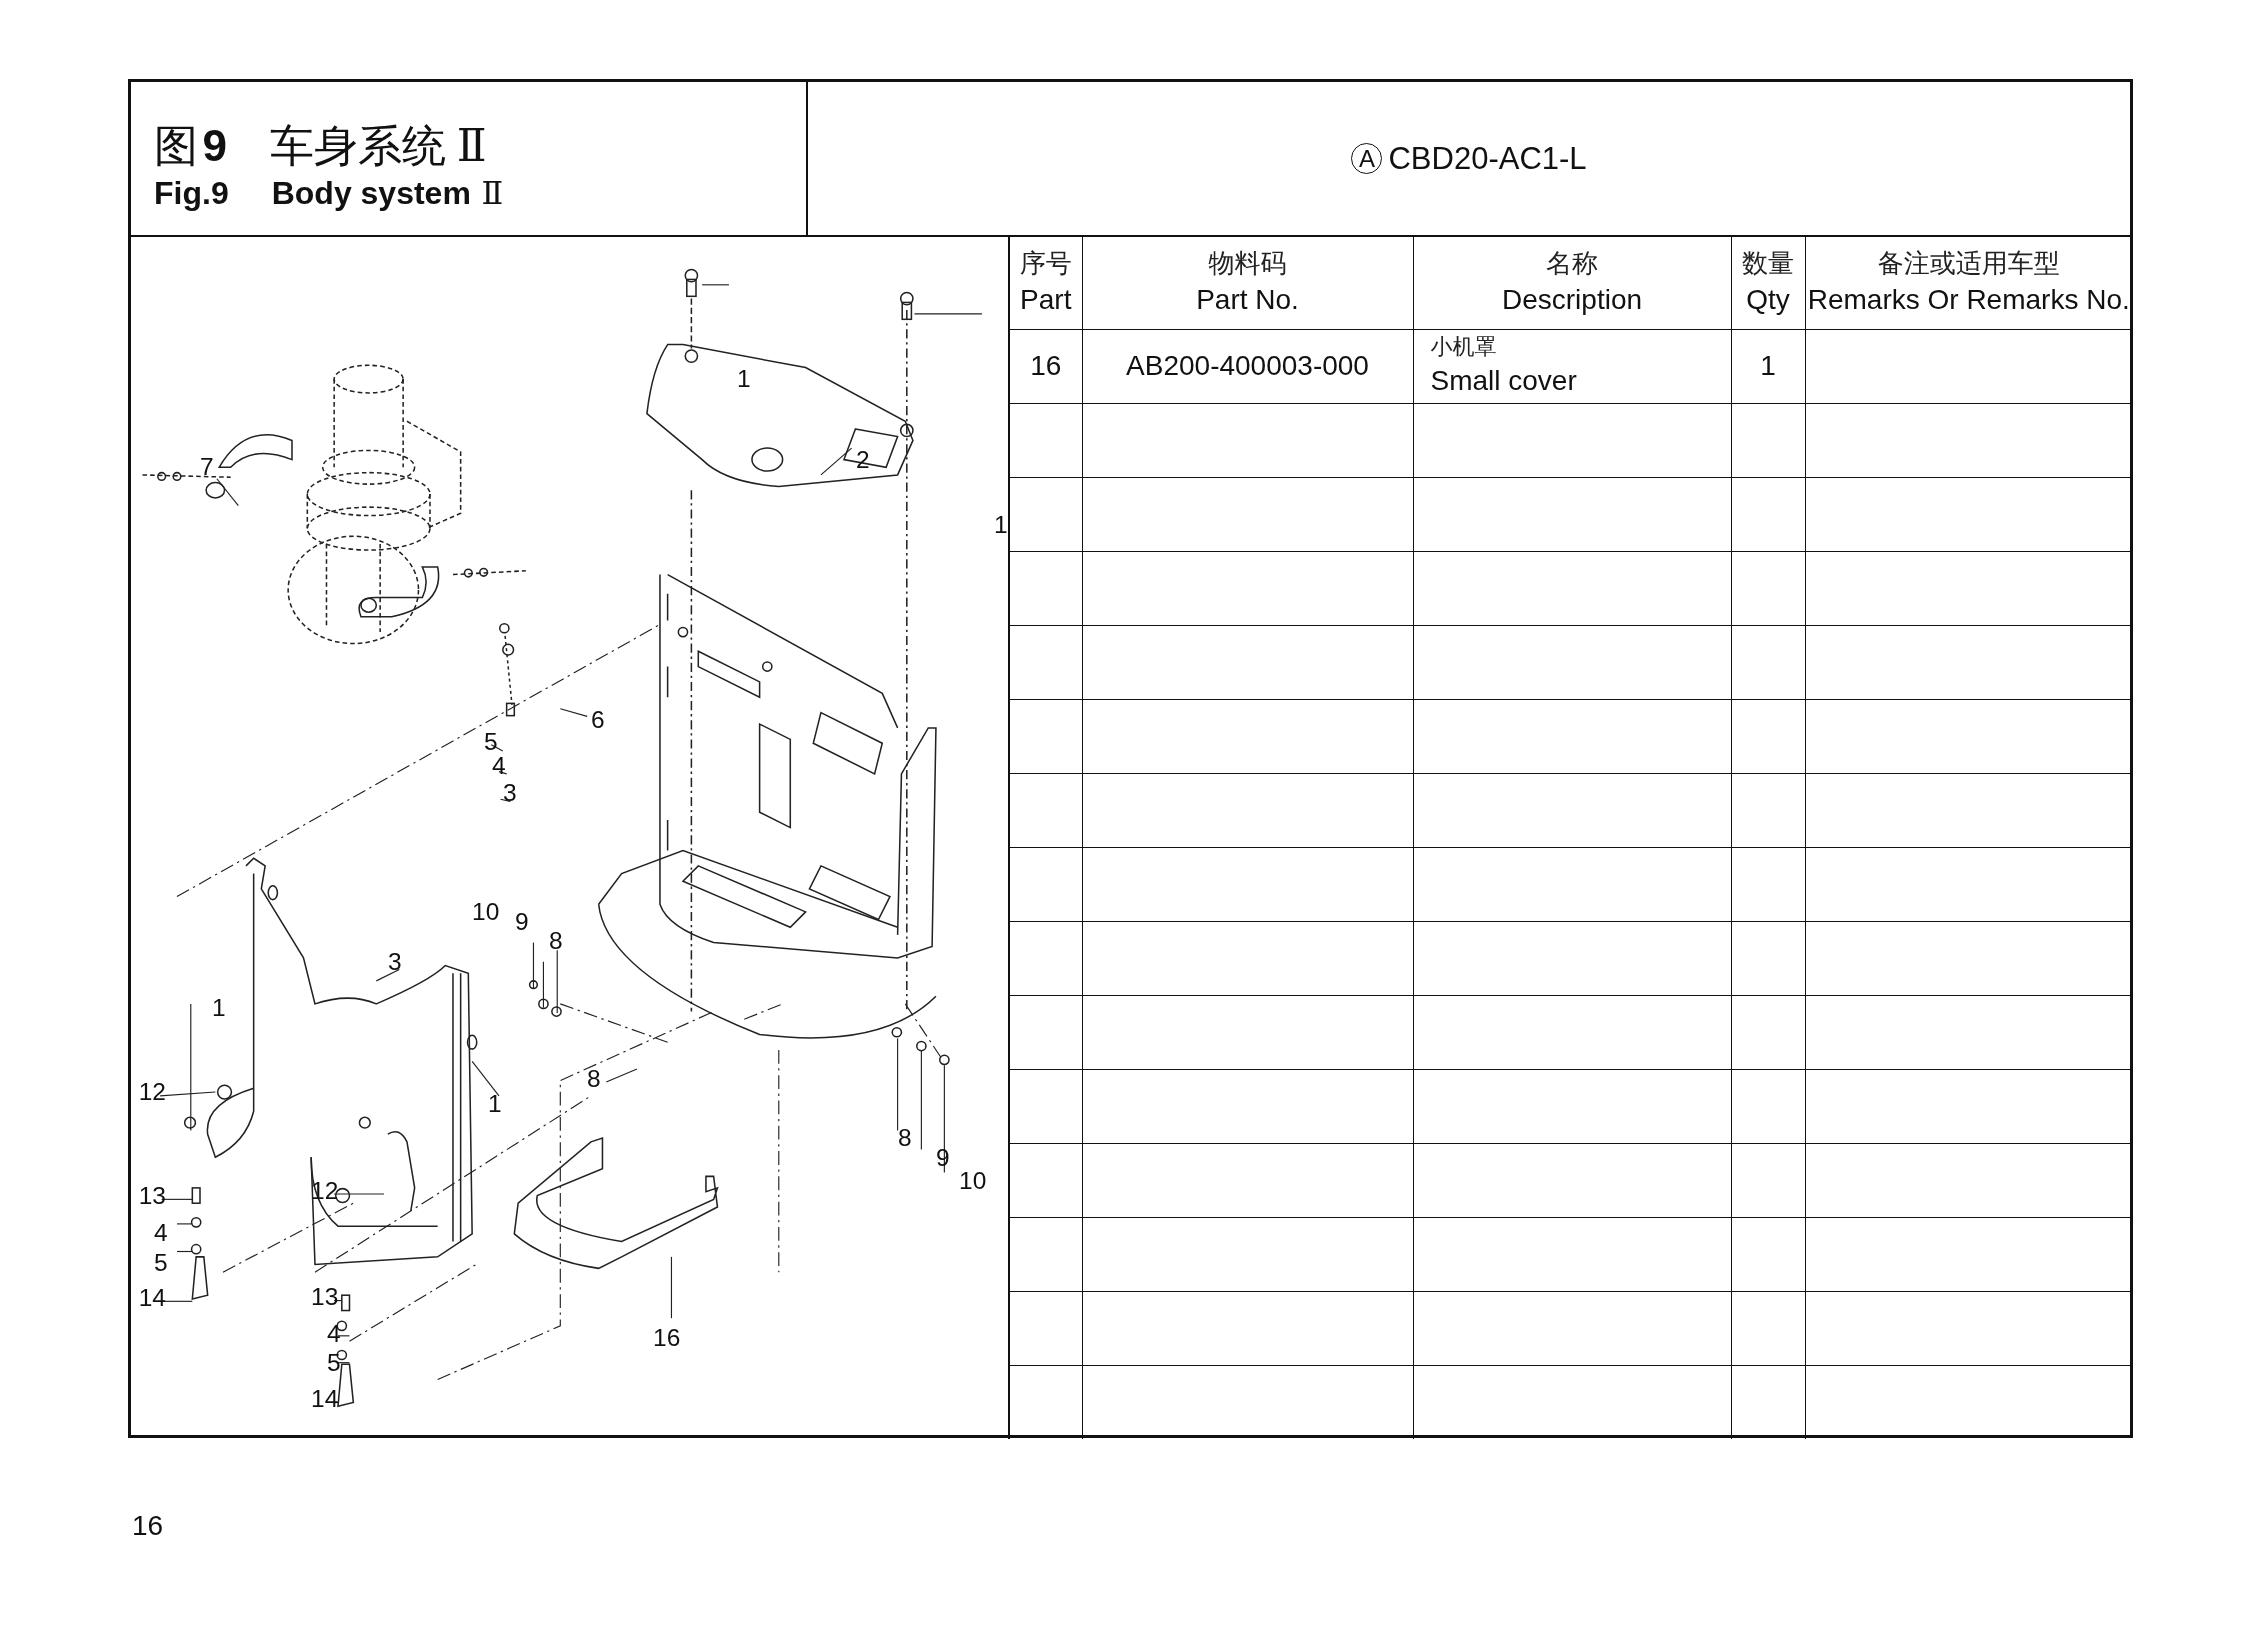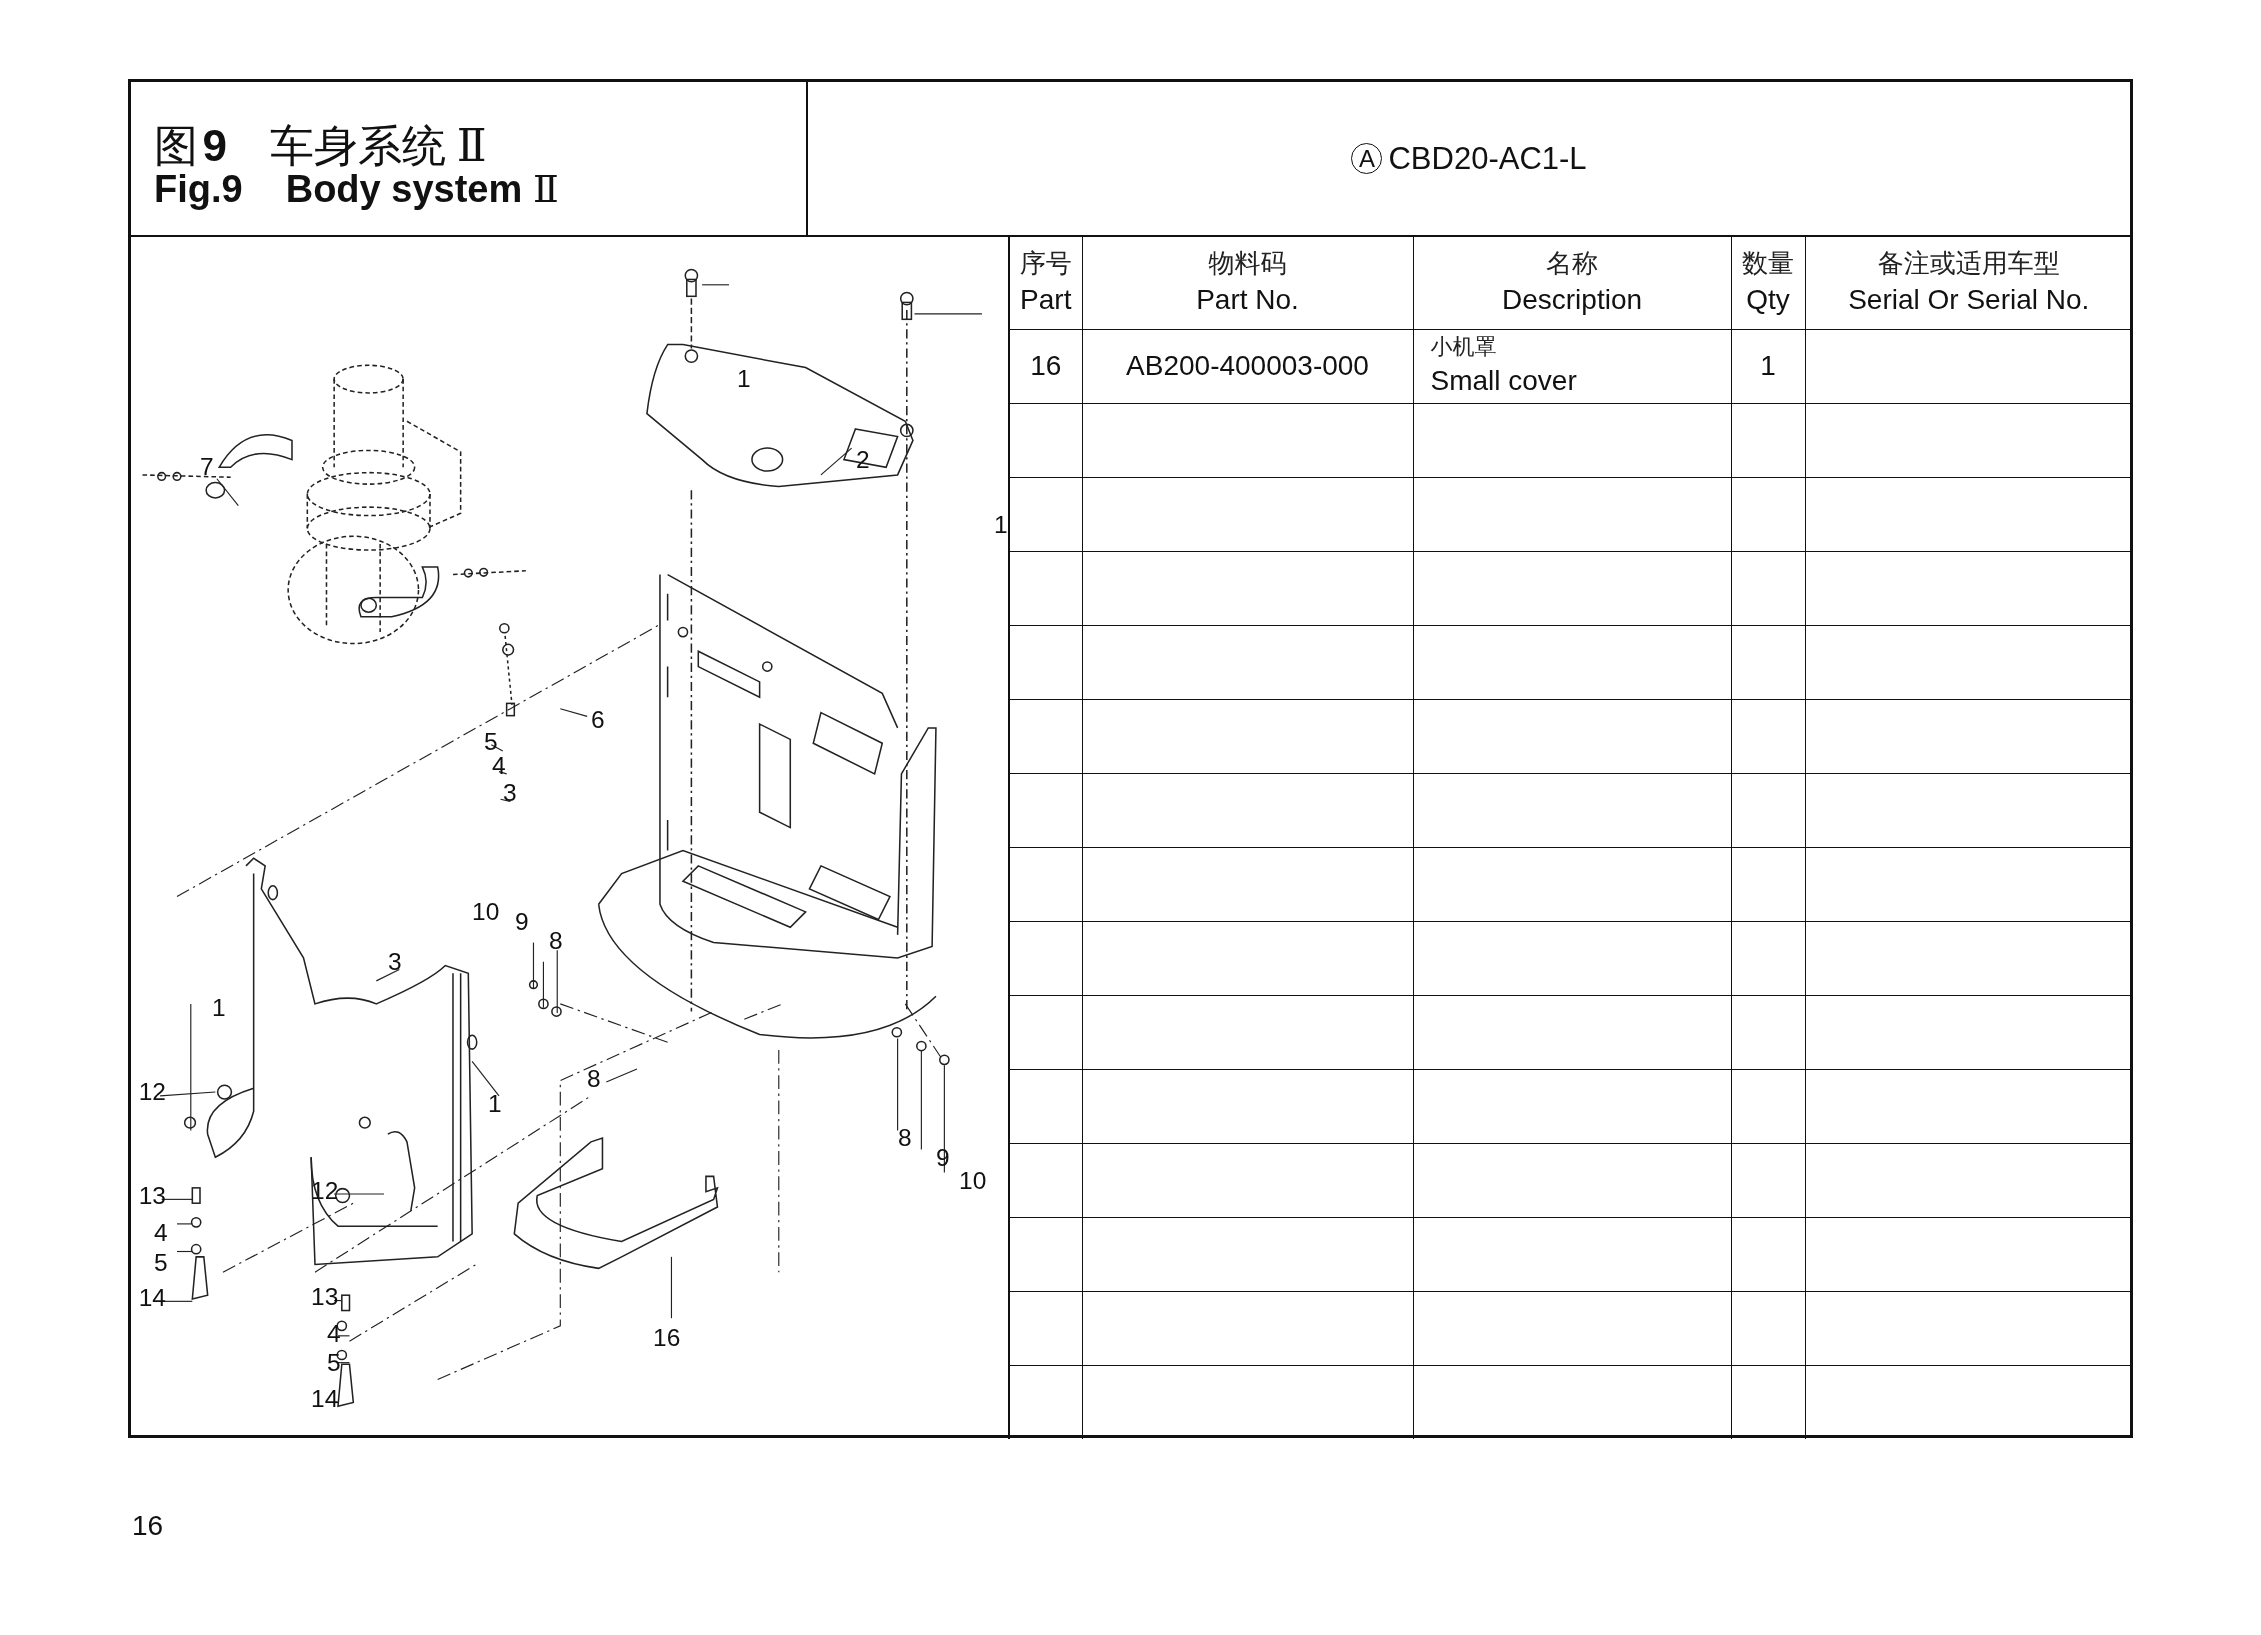--- a/index.html
+++ b/index.html
@@ -6,21 +6,21 @@
   body { width:2261px; height:1635px; position:relative; overflow:hidden;
          font-family:"Liberation Sans", "DejaVu Sans", sans-serif; color:#111; }
   .frame { position:absolute; left:128px; top:79px; width:1999px; height:1353px;
            border:3.8px solid #111; box-sizing:content-box; }
   .title-cell { position:absolute; left:0; top:0; width:677px; height:155px;
                 border-right:2.3px solid #111; border-bottom:2.3px solid #111; box-sizing:border-box; }
   .model-cell { position:absolute; left:677px; top:0; right:0; height:155px;
                 border-bottom:2.3px solid #111; box-sizing:border-box;
                 display:flex; align-items:center; justify-content:center; }
   .title-cn { position:absolute; left:23px; top:35px; font-size:44px; font-family:"DejaVu Sans", sans-serif; }
-  .title-en { position:absolute; left:23px; top:85px; font-size:38px; font-weight:bold; }
+  .title-en { position:absolute; left:23px; top:92px; font-size:32px; font-weight:bold; }
   .title-cn .num { font-weight:bold; font-family:"Liberation Sans", sans-serif; margin-left:4.6px; }
   .title-cn .gap, .title-en .gap { display:inline-block; width:43px; }
   .roman { font-family:"DejaVu Serif", serif; font-weight:normal; margin-left:10.7px; }
   .model-text { font-size:31px; display:flex; align-items:center; gap:6.1px; }
   .circle-a { display:inline-flex; width:31px; height:31px; border:1.9px solid #111; border-radius:50%;
               align-items:center; justify-content:center; font-size:24px; box-sizing:border-box; }
 
   .diagram { position:absolute; left:0; top:155px; width:877px; height:1198px; }
   .diagram svg { width:100%; height:100%; display:block; }
 
@@ -260,21 +260,21 @@
         <th>
             <span class="cn">名称</span>
             <span class="en">Description</span>
           </th>
         <th>
             <span class="cn">数量</span>
             <span class="en">Qty</span>
           </th>
         <th>
             <span class="cn">备注或适用车型</span>
-            <span class="en">Serial Or Serial No.</span>
+            <span class="en">Remarks Or Remarks No.</span>
           </th>
       </tr>
     </thead>
     <tbody id="parts-body">
         <tr>
           <td>16</td>
           <td class="part">AB200-400003-000</td>
           <td class="desc">
             <span class="cn">小机罩</span>
             <span class="en">Small cover</span>

